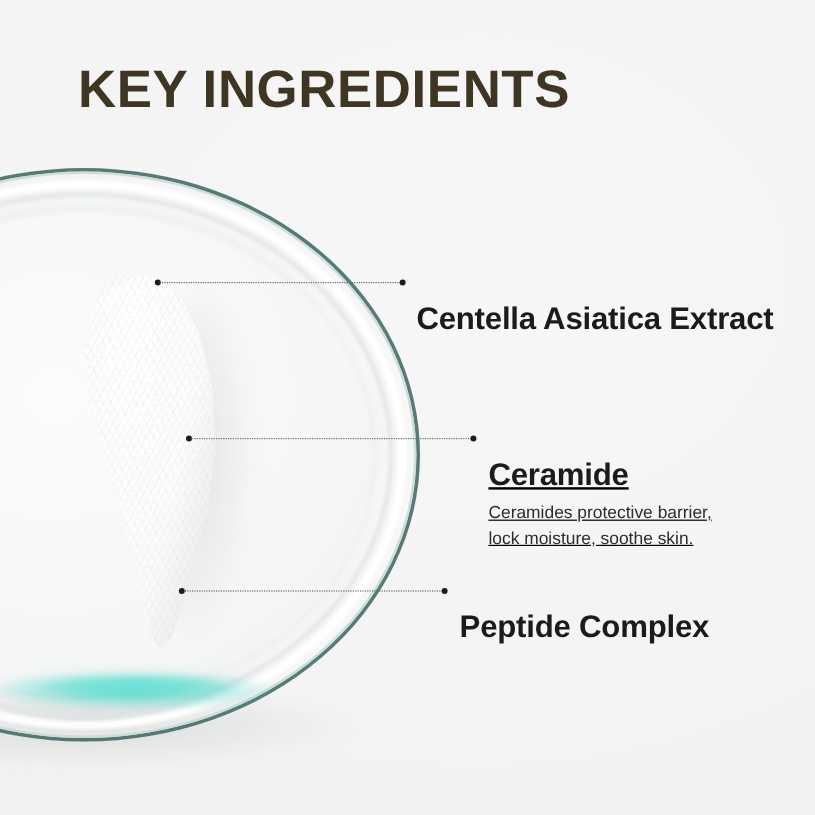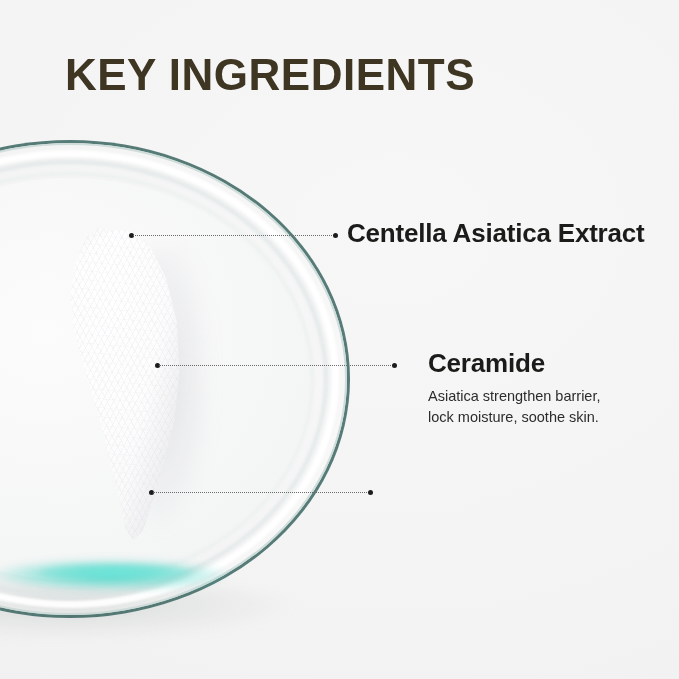--- a/index.html
+++ b/index.html
@@ -195,20 +195,21 @@
     width: 96px;
     height: 290px;
     border-radius: 50% 40% 45% 55% / 30% 30% 70% 70%;
     background: radial-gradient(ellipse at 40% 45%, rgba(176,179,186,0.34) 0%, rgba(176,179,186,0.0) 70%);
     filter: blur(8px);
   }
 
   
   .callout {
     position: absolute;
+    margin-top: 32px;
   }
   .callout-heading {
     font-size: 26px;
     font-weight: 700;
     color: #1b1b19;
     letter-spacing: -0.2px;
     white-space: nowrap;
     line-height: 1.05;
     margin: 0;
   }
@@ -281,28 +282,29 @@
   <div class="callout" style="left:347px; top:220px; width:310px;">
     <p class="callout-heading">Centella Asiatica Extract</p>
   </div>
 
   <div class="leader" style="left:155px; top:365px; width:242px;">
     <span class="leader-dot start"></span>
     <span class="leader-line"></span>
     <span class="leader-dot end"></span>
   </div>
 
-  <div class="callout" style="left:428px; top:350px; width:250px;">
+  <div class="callout" style="left:407px; top:350px; width:250px;text-decoration:underline;">
     <p class="callout-heading">Ceramide</p>
-    <p class="callout-body">Asiatica strengthen barrier,
+    <p class="callout-body">Ceramides protective barrier,
 lock moisture, soothe skin.</p>
   </div>
 
   <div class="leader" style="left:149px; top:492px; width:224px;">
     <span class="leader-dot start"></span>
     <span class="leader-line"></span>
     <span class="leader-dot end"></span>
   </div>
 
   <div class="callout" style="left:383px; top:477px; width:270px;">
+    <p class="callout-heading">Peptide Complex</p>
   </div>
 
 </div>
 
 </body></html>

